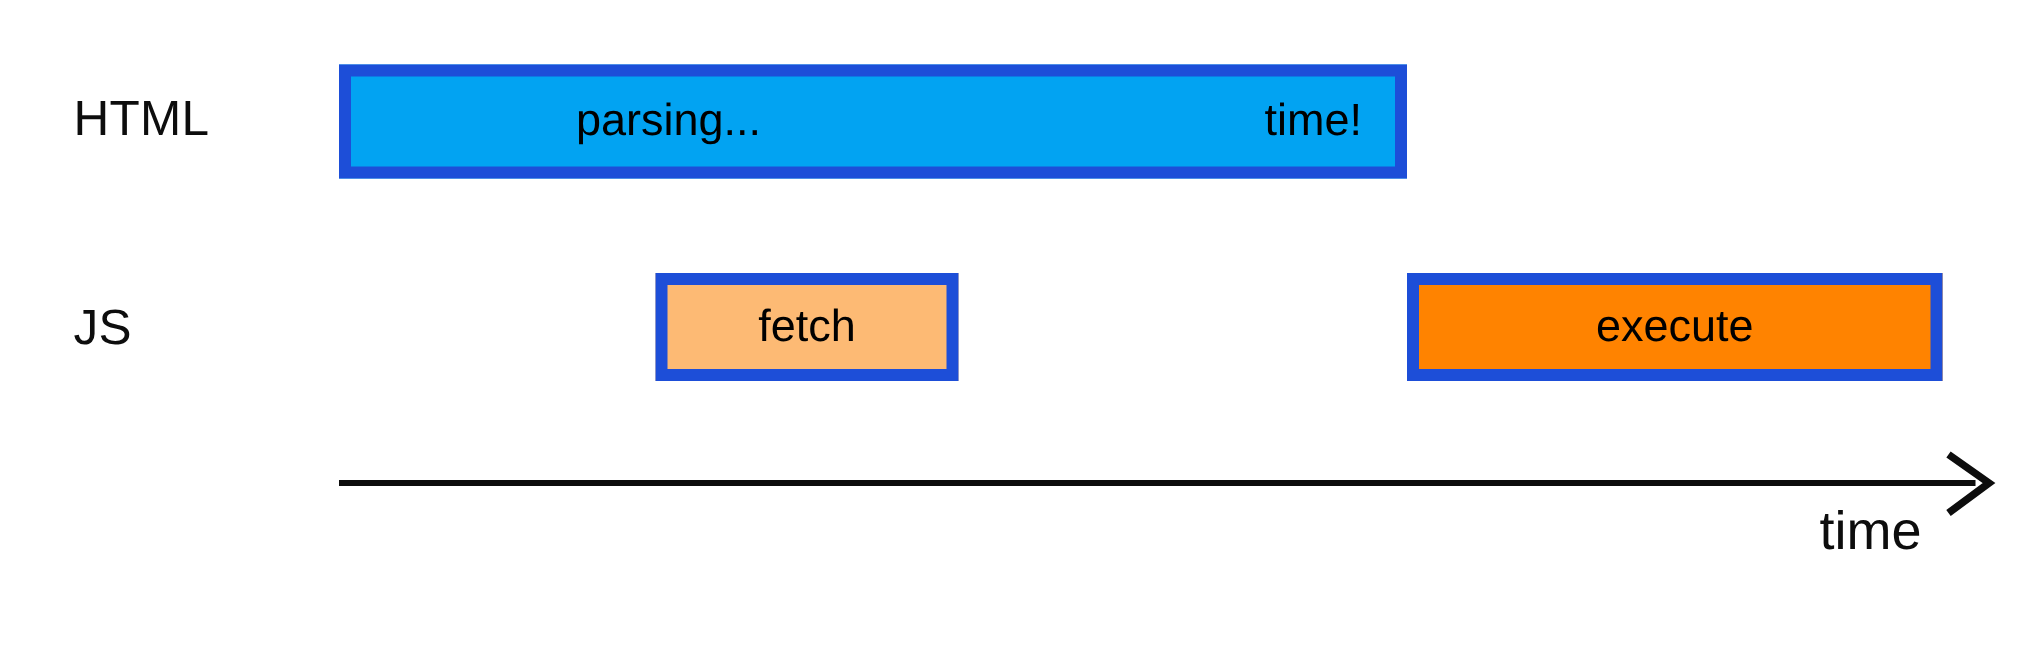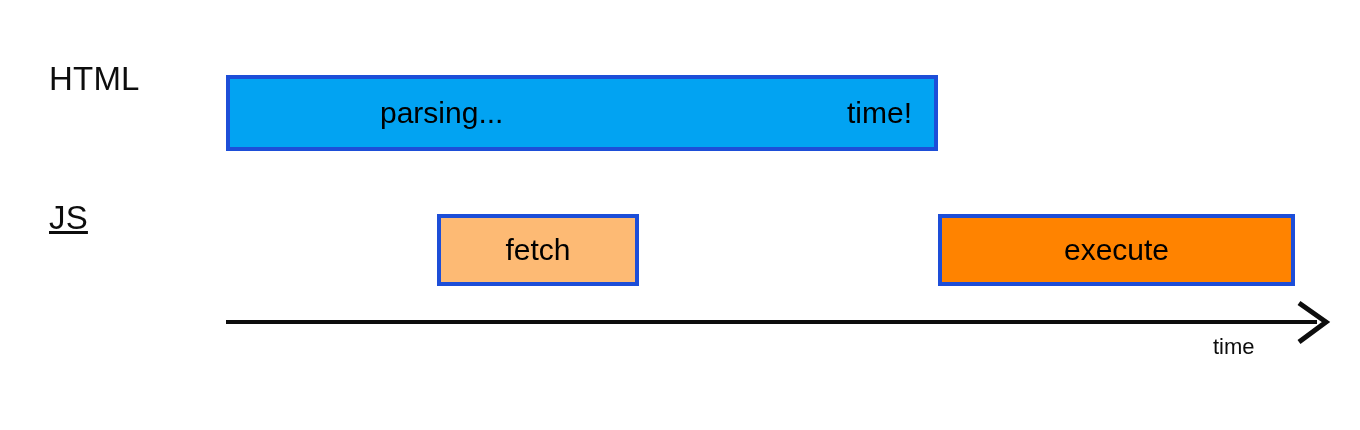--- a/index.html
+++ b/index.html
@@ -28,30 +28,29 @@
   
   .row-label {
     position: absolute;
     font-size: 33px;
     line-height: 1;
     letter-spacing: 0.2px;
     color: #0d0d0d;
     white-space: nowrap;
   }
   #label-html { left: 49px; top: 62px; }
-  #label-js   { left: 49px; top: 201px; text-decoration: underline; }
+  #label-js   { left: 49px; top: 201px; }
 
   
   .bar {
     position: absolute;
     box-sizing: border-box;
-    border: 4px solid #1d4ed8;
+    border: 8px solid #1d4ed8;
     display: flex;
     align-items: center;
-    margin-top: 32px;
   }
   .bar-text {
     font-size: 30px;
     line-height: 1;
     color: #000000;
     white-space: nowrap;
   }
 
   #bar-html {
     left: 226px;
@@ -86,21 +85,21 @@
     position: absolute;
     left: 220px;
     top: 296px;
     width: 1120px;
     height: 56px;
   }
   #time-label {
     position: absolute;
     left: 1213px;
     top: 336px;
-    font-size: 22px;
+    font-size: 36px;
     line-height: 1;
     color: #0d0d0d;
     white-space: nowrap;
   }
 </style>
 </head>
 <body>
 
 <div id="diagram">
 

